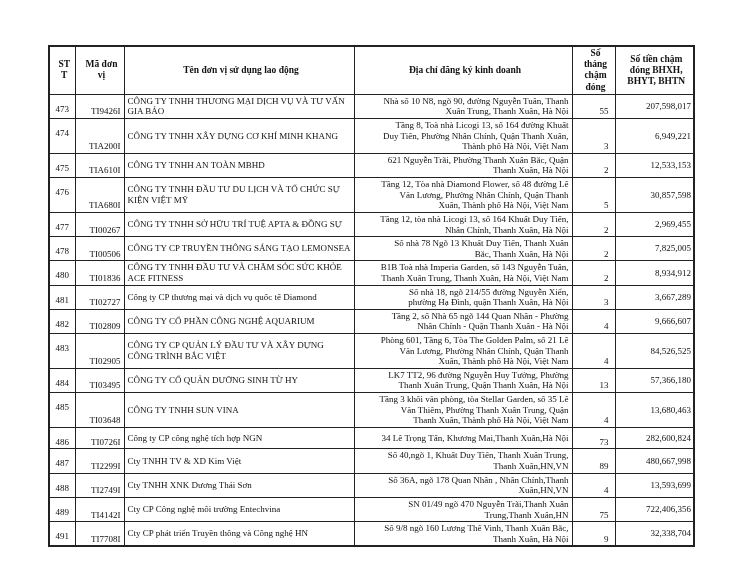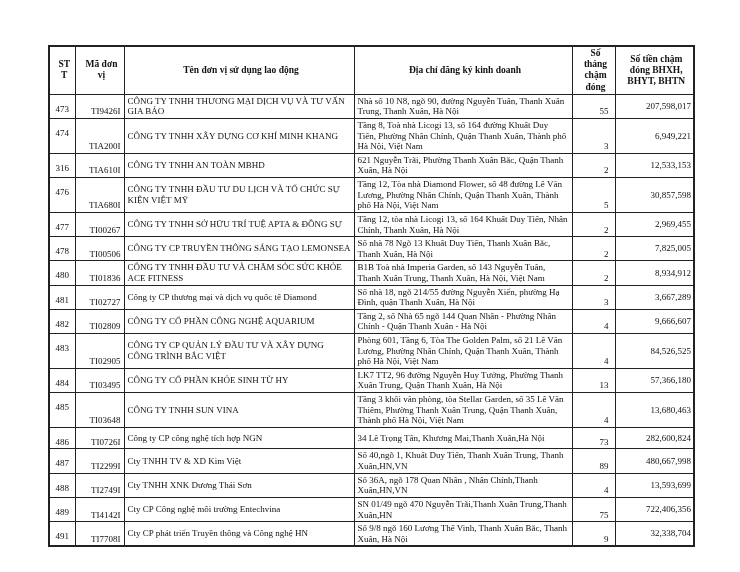--- a/index.html
+++ b/index.html
@@ -35,21 +35,21 @@
     font-weight: bold;
     text-align: center;
     vertical-align: middle;
     height: 30px;
     font-size: 9.5px;
     padding-left: 7px;
   }
   td.c-stt    { text-align: center; vertical-align: top; padding-top: 9px; }
   td.c-code   { text-align: right;   vertical-align: bottom; }
   td.c-name   { text-align: left;   vertical-align: middle; }
-  td.c-addr   { text-align: left;   vertical-align: middle; }
+  td.c-addr   { text-align: right;   vertical-align: middle; padding-left: 25px; }
   td.c-months { text-align: right;  vertical-align: bottom; padding-right: 6px; }
   td.c-amount { text-align: right;  vertical-align: middle; padding-right: 2px; }
   .debt-table tbody tr { height: 20px; }
 </style>
 </head>
 <body>
 
 <div class="sheet">
   <table class="debt-table">
     <colgroup>
@@ -81,21 +81,21 @@
   </tr>
         <tr>
     <td class="c-stt">474</td>
     <td class="c-code">TIA200I</td>
     <td class="c-name">CÔNG TY TNHH XÂY DỰNG CƠ KHÍ MINH KHANG</td>
     <td class="c-addr">Tầng 8, Toà nhà Licogi 13, số 164 đường Khuất Duy Tiến, Phường Nhân Chính, Quận Thanh Xuân, Thành phố Hà Nội, Việt Nam</td>
     <td class="c-months">3</td>
     <td class="c-amount">6,949,221</td>
   </tr>
         <tr>
-    <td class="c-stt">316</td>
+    <td class="c-stt">475</td>
     <td class="c-code">TIA610I</td>
     <td class="c-name">CÔNG TY TNHH AN TOÀN MBHD</td>
     <td class="c-addr">621 Nguyễn Trãi, Phường Thanh Xuân Bắc, Quận Thanh Xuân, Hà Nội</td>
     <td class="c-months">2</td>
     <td class="c-amount">12,533,153</td>
   </tr>
         <tr>
     <td class="c-stt">476</td>
     <td class="c-code">TIA680I</td>
     <td class="c-name">CÔNG TY TNHH ĐẦU TƯ DU LỊCH VÀ TỔ CHỨC SỰ KIỆN VIỆT MỸ</td>
@@ -147,21 +147,21 @@
     <td class="c-stt">483</td>
     <td class="c-code">TI02905</td>
     <td class="c-name">CÔNG TY CP QUẢN LÝ ĐẦU TƯ VÀ XÂY DỰNG CÔNG TRÌNH BẮC VIỆT</td>
     <td class="c-addr">Phòng 601, Tầng 6, Tòa The Golden Palm, số 21 Lê Văn Lương, Phường Nhân Chính, Quận Thanh Xuân, Thành phố Hà Nội, Việt Nam</td>
     <td class="c-months">4</td>
     <td class="c-amount">84,526,525</td>
   </tr>
         <tr>
     <td class="c-stt">484</td>
     <td class="c-code">TI03495</td>
-    <td class="c-name">CÔNG TY CỔ PHẦN KHỎE SINH TỪ HY</td>
+    <td class="c-name">CÔNG TY CỔ QUẢN DƯỠNG SINH TỪ HY</td>
     <td class="c-addr">LK7 TT2, 96 đường Nguyễn Huy Tưởng, Phường Thanh Xuân Trung, Quận Thanh Xuân, Hà Nội</td>
     <td class="c-months">13</td>
     <td class="c-amount">57,366,180</td>
   </tr>
         <tr>
     <td class="c-stt">485</td>
     <td class="c-code">TI03648</td>
     <td class="c-name">CÔNG TY TNHH SUN VINA</td>
     <td class="c-addr">Tầng 3 khối văn phòng, tòa Stellar Garden, số 35 Lê Văn Thiêm, Phường Thanh Xuân Trung, Quận Thanh Xuân, Thành phố Hà Nội, Việt Nam</td>
     <td class="c-months">4</td>

